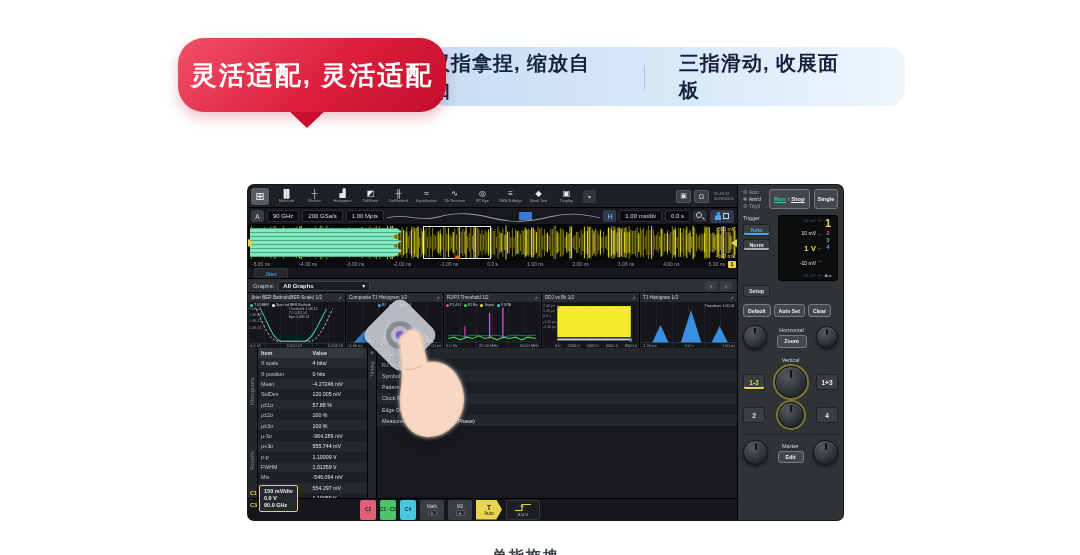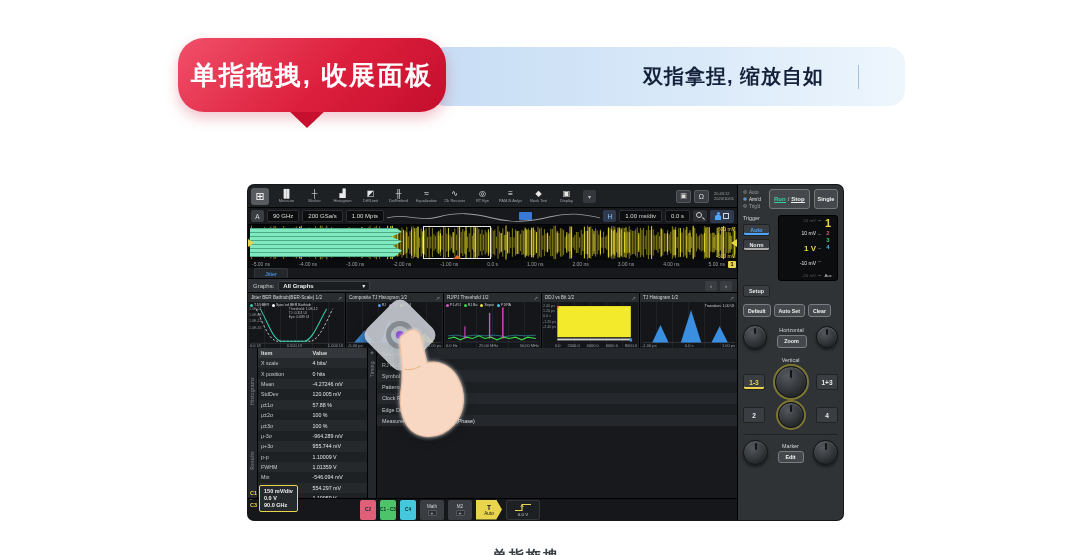--- a/index.html
+++ b/index.html
@@ -237,24 +237,25 @@
   .caption span{font-size:15px;font-weight:bold;color:#3a3f46;letter-spacing:2px;}
 </style>
 </head>
 <body>
 
 <div id="page">
 
   <div class="abs pill-blue">
     <span class="btxt">双指拿捏, 缩放自如</span>
     <span class="pill-divider"></span>
+    <span class="btxt">三指滑动, 收展面板</span>
   </div>
   <div class="abs pill-tri"></div>
   <div class="abs pill-red">
-    <span class="rtxt">单指拖拽, 收展面板</span>
+    <span class="rtxt">灵活适配, 灵活适配</span>
   </div>
 
   <div class="abs scope">
     <div class="main">
 
       <div class="toolbar">
         <div class="appbtn">⊞</div>
         <div style="display:flex;gap:1px;">
 
             <div class="tbitem">

